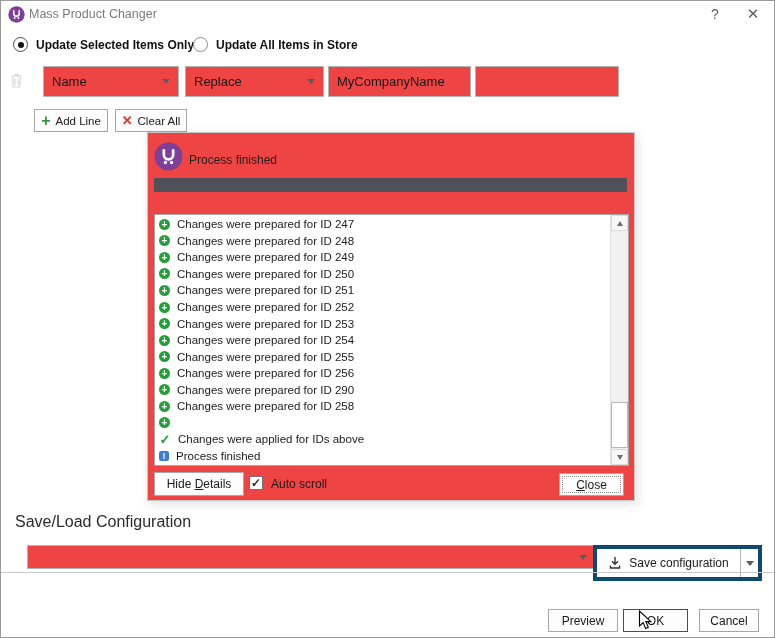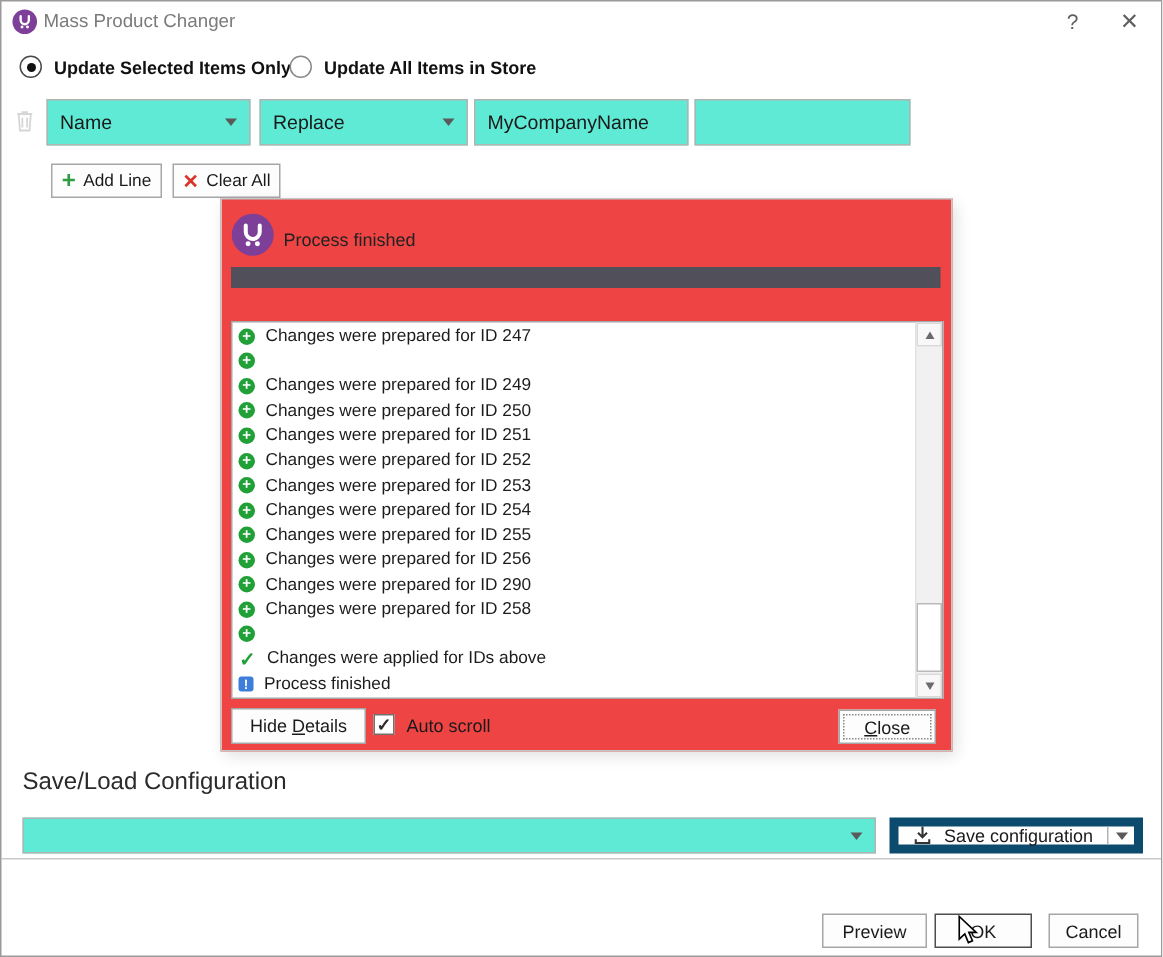--- a/index.html
+++ b/index.html
@@ -14,21 +14,21 @@
   .tb-close{right:8px;font-size:15px;}
 
   
   .radio-group{top:36px;display:flex;align-items:center;gap:8px;}
   .radio{width:13px;height:13px;border-radius:50%;border:1px solid #4a4a4a;background:#fff;display:flex;align-items:center;justify-content:center;}
   .radio.unsel{border-color:#8a8a8a;}
   .radio .dot{width:6px;height:6px;border-radius:50%;background:#111;}
   .radio-label{font-size:12px;font-weight:bold;color:#111;}
 
   
-  .box{border:1px solid #b3b3b3;background:#5eead4;display:flex;align-items:center;padding:0 8px;font-size:13px;color:#1a1a1a;box-sizing:border-box;}
+  .box{border:1px solid #b3b3b3;background:#ef4444;display:flex;align-items:center;padding:0 8px;font-size:13px;color:#1a1a1a;box-sizing:border-box;margin-left:12px;}
   .chev{margin-left:auto;width:0;height:0;border-left:4px solid transparent;border-right:4px solid transparent;border-top:5px solid #5a5a5a;}
   .chev-sm{width:0;height:0;border-left:4px solid transparent;border-right:4px solid transparent;border-top:5px solid #5a5a5a;}
 
   
   .win-btn{border:1px solid #a6a6a6;background:#fdfdfd;display:flex;align-items:center;justify-content:center;gap:5px;font-size:11.5px;color:#1a1a1a;box-sizing:border-box;cursor:default;}
   .plus-glyph{color:#2f9e41;font-size:16px;font-weight:bold;line-height:10px;}
   .x-glyph{color:#d8352b;font-size:13px;font-weight:bold;line-height:10px;}
 
   
   .dialog{left:146px;top:131px;width:486px;height:367px;background:#ef4444;border:1px solid #c6c6c6;box-shadow:2px 3px 10px rgba(0,0,0,.13);}
@@ -53,21 +53,21 @@
   .btn-hide{left:6px;top:339px;width:90px;height:24px;font-size:12px;}
   .accel{text-decoration:underline;}
   .checkbox{left:101px;top:343px;width:14px;height:14px;border:1px solid #707070;background:#fff;display:flex;align-items:center;justify-content:center;box-sizing:border-box;}
   .check-glyph{font-size:12px;color:#2d2d2d;line-height:12px;font-weight:bold;}
   .auto-label{left:123px;top:344px;font-size:12px;color:#1a1a1a;}
   .btn-close{right:10px;top:340px;width:65px;height:23px;font-size:12px;outline:1px dotted #888;outline-offset:-4px;}
 
   
   .section-heading{left:14px;top:512px;font-size:16px;color:#2b2b2b;}
   .cfg-dd{left:14px;top:544px;width:569px;height:24px;}
-  .btn-savecfg{left:592px;top:544px;width:169px;height:24px;border:6px solid #0c4a6e;background:#fff;display:flex;box-sizing:border-box;}
+  .btn-savecfg{left:592px;top:544px;width:169px;height:36px;border:4px solid #0c4a6e;background:#fff;display:flex;box-sizing:border-box;}
   .savecfg-main{flex:1;display:flex;align-items:center;justify-content:center;gap:7px;font-size:12px;color:#1a1a1a;}
   .savecfg-split{width:17px;border-left:1px solid #b3b3b3;display:flex;align-items:center;justify-content:center;}
 
   .sep{left:0;right:0;top:571px;height:1px;background:#c9c9c9;}
 
   
   .btn-preview{left:547px;top:608px;width:70px;height:23px;font-size:12px;}
   .btn-ok{left:622px;top:608px;width:65px;height:23px;font-size:12px;border-color:#4d4d4d;}
   .btn-cancel{left:698px;top:608px;width:60px;height:23px;font-size:12px;}
   .cursor{left:637px;top:609px;z-index:50;pointer-events:none;}
@@ -142,20 +142,21 @@
     <div class="abs dlg-progress" id="progress-bar" style="background: rgb(81, 79, 89);"></div>
 
     <div class="abs dlg-list">
       <div class="log-rows">
           <div class="log-row">
             <span class="log-icon plus">+</span>
             <span class="log-text">Changes were prepared for ID 247</span>
           </div>
           <div class="log-row">
             <span class="log-icon plus">+</span>
+            <span class="log-text">Changes were prepared for ID 248</span>
           </div>
           <div class="log-row">
             <span class="log-icon plus">+</span>
             <span class="log-text">Changes were prepared for ID 249</span>
           </div>
           <div class="log-row">
             <span class="log-icon plus">+</span>
             <span class="log-text">Changes were prepared for ID 250</span>
           </div>
           <div class="log-row">

